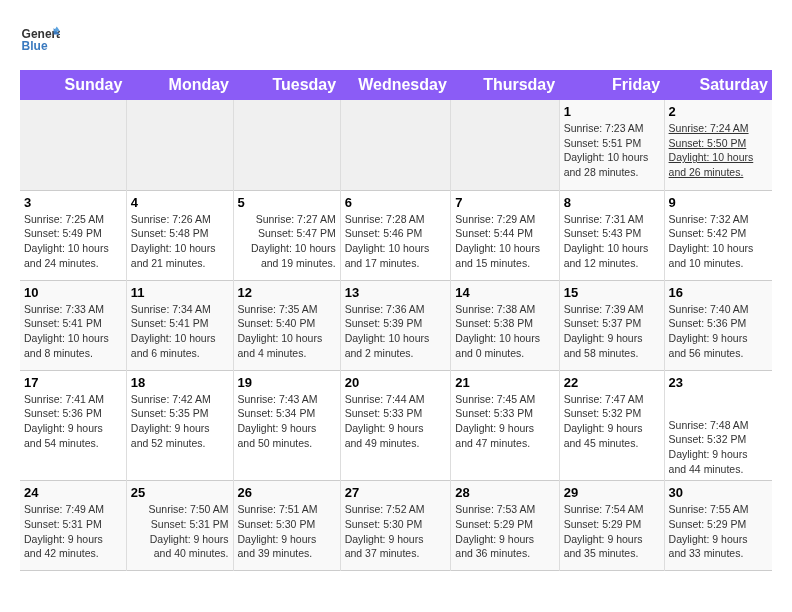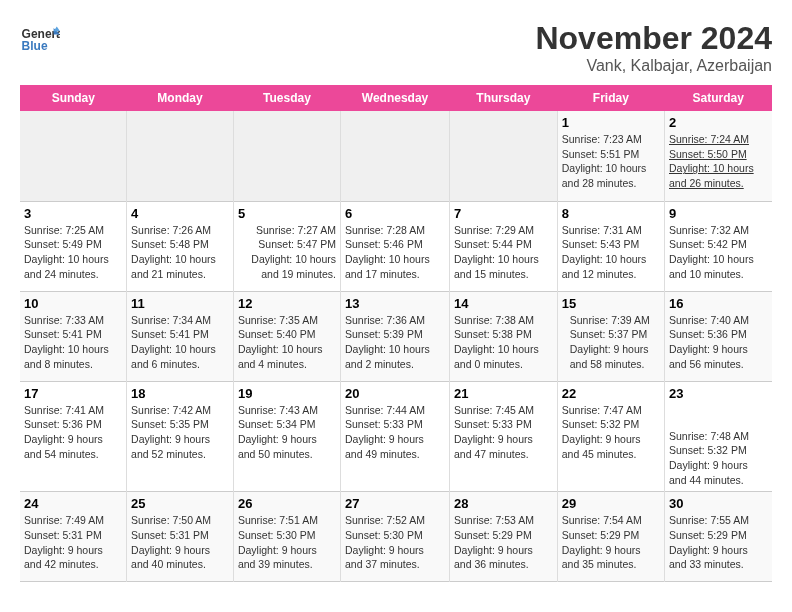--- a/index.html
+++ b/index.html
@@ -36,25 +36,25 @@
     .location {
       font-size: 16px;
       color: #555;
     }
     table {
       width: 100%;
       border-collapse: collapse;
       font-size: 11px;
     }
     thead tr th {
-      background-color: #ec4899;
+      background-color: #8b5cf6;
       color: #fff;
       padding: 6px 4px;
-      text-align: center;
-      font-size: 12px;
+      text-align: right;
+      font-size: 16px;
       font-weight: bold;
     }
     tbody tr {
       border-bottom: 1px solid #ccc;
     }
     tbody tr:nth-child(odd) {
       background-color: #f9f9f9;
     }
     tbody tr:nth-child(even) {
       background-color: #fff;
@@ -84,24 +84,20 @@
 
 <div class="header">
   <div class="logo">
     <svg class="logo-icon" viewBox="0 0 50 50" width="50" height="50">
       <text x="2" y="22" font-size="15" font-weight="bold" fill="#333">General</text>
       <text x="2" y="38" font-size="15" font-weight="bold" fill="#3a7abf">Blue</text>
       <polygon points="42,10 50,18 42,18" fill="#3a7abf"></polygon>
       <polygon points="42,14 50,14 46,8" fill="#5ba3e0"></polygon>
     </svg>
   </div>
-  <div class="title-block">
-    <div class="month-title">November 2024</div>
-    <div class="location">Vank, Kalbajar, Azerbaijan</div>
-  </div>
 </div>
 
 <table>
   <thead>
     <tr>
     <th>Sunday</th>
         <th>Monday</th>
         <th>Tuesday</th>
         <th>Wednesday</th>
         <th>Thursday</th>
@@ -213,21 +209,21 @@
         </td>
         <td>
           <div class="day-num">14</div>
           <div class="day-info" style="white-space: pre-line;">Sunrise: 7:38 AM
 Sunset: 5:38 PM
 Daylight: 10 hours
 and 0 minutes.</div>
         </td>
         <td>
           <div class="day-num">15</div>
-          <div class="day-info" style="white-space: pre-line; margin-left: 8px;">Sunrise: 7:39 AM
+          <div class="day-info" style="white-space: pre-line;">Sunrise: 7:39 AM
 Sunset: 5:37 PM
 Daylight: 9 hours
 and 58 minutes.</div>
         </td>
         <td>
           <div class="day-num">16</div>
           <div class="day-info" style="white-space: pre-line;">Sunrise: 7:40 AM
 Sunset: 5:36 PM
 Daylight: 9 hours
 and 56 minutes.</div>
@@ -287,21 +283,21 @@
       <tr>
         <td>
           <div class="day-num">24</div>
           <div class="day-info" style="white-space: pre-line;">Sunrise: 7:49 AM
 Sunset: 5:31 PM
 Daylight: 9 hours
 and 42 minutes.</div>
         </td>
         <td>
           <div class="day-num">25</div>
-          <div class="day-info" style="white-space: pre-line;">Sunrise: 7:50 AM
+          <div class="day-info" style="white-space: pre-line; text-align: right;">Sunrise: 7:50 AM
 Sunset: 5:31 PM
 Daylight: 9 hours
 and 40 minutes.</div>
         </td>
         <td>
           <div class="day-num">26</div>
           <div class="day-info" style="white-space: pre-line;">Sunrise: 7:51 AM
 Sunset: 5:30 PM
 Daylight: 9 hours
 and 39 minutes.</div>

